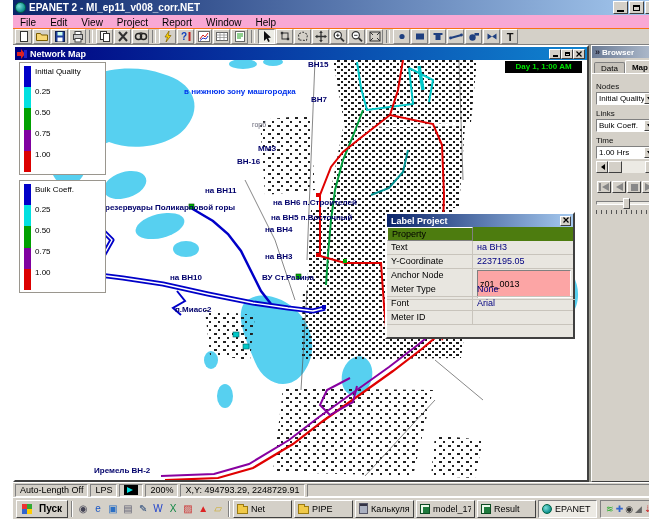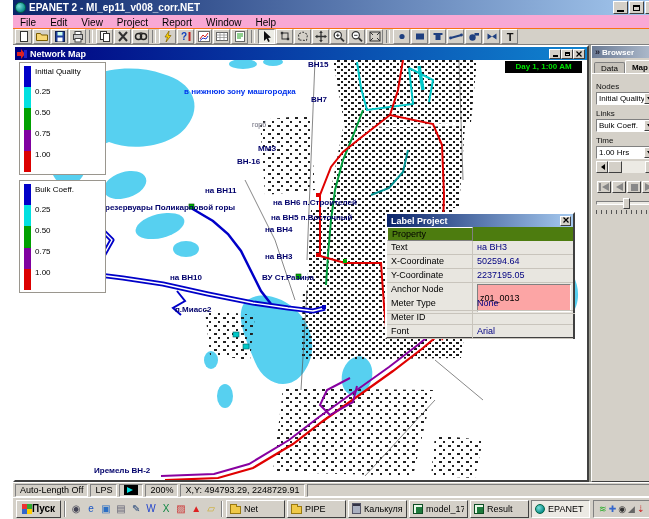--- a/index.html
+++ b/index.html
@@ -121,21 +121,21 @@
     display:flex; align-items:center; padding:0 4px; white-space:nowrap; overflow:hidden; color:#000; }
   .sp.fill { flex:1; }
   .flow-ic { width:14px; height:10px; background:#000; position:relative; display:inline-block; }
   .flow-ic::after { content:""; position:absolute; left:3px; top:2px; width:0; height:0;
     border:3px solid transparent; border-left:6px solid #00E0E0; }
 
   
   .taskbar { position:absolute; left:0; top:497px; width:649px; height:22px; background:#D4D0C8;
     border-top:1px solid #fff; display:flex; align-items:center; gap:3px; padding:0 3px; }
   .start { height:18px; background:#D4D0C8; border:1px solid; border-color:#fff #404040 #404040 #fff;
-    display:flex; align-items:center; gap:0; padding:0 5px; font-size:10px; font-weight:bold; font-family:inherit;justify-content:center; }
+    display:flex; align-items:center; gap:7px; padding:0 5px; font-size:10px; font-weight:bold; font-family:inherit;justify-content:center; }
   .winlogo { width:10px; height:10px; display:grid; grid-template-columns:5px 5px; grid-template-rows:5px 5px; }
   .winlogo i:nth-child(1){background:#e33;} .winlogo i:nth-child(2){background:#3a3;}
   .winlogo i:nth-child(3){background:#36c;} .winlogo i:nth-child(4){background:#fc0;}
   .tsep { width:3px; height:16px; border-left:1px solid #808080; border-right:1px solid #fff; }
   #ql { display:flex; align-items:center; gap:1px; }
   #ql .ql { width:14px; text-align:center; font-size:10px; line-height:16px; cursor:default; }
   #tasks { display:flex; gap:2px; }
   .task { width:59px; height:18px; background:#D4D0C8; border:1px solid; border-color:#fff #404040 #404040 #fff;
     display:flex; align-items:center; gap:3px; padding:0 3px; overflow:hidden; font-family:inherit; }
   .task.active { border-color:#808080 #fff #fff #808080; background:#ECEAE4; }
@@ -514,42 +514,38 @@
       </div>
       <div class="le-head">
         <div>Property</div>
       </div>
       <div id="le-rows">
           <div class="le-row">
             <div class="le-prop">Text</div>
             <div class="le-val">на ВН3</div>
           </div>
           <div class="le-row">
-            <div class="le-prop">X-Coordinate</div>
-            <div class="le-val">502594.64</div>
-          </div>
-          <div class="le-row">
             <div class="le-prop">Y-Coordinate</div>
             <div class="le-val">2237195.05</div>
           </div>
           <div class="le-row">
             <div class="le-prop">Anchor Node</div>
             <div class="le-val"><input value="z01_0013" style=""></div>
           </div>
           <div class="le-row">
             <div class="le-prop">Meter Type</div>
             <div class="le-val">None</div>
           </div>
           <div class="le-row">
+            <div class="le-prop">Font</div>
+            <div class="le-val">Arial</div>
+          </div>
+          <div class="le-row">
             <div class="le-prop">Meter ID</div>
             <div class="le-val"></div>
-          </div>
-          <div class="le-row">
-            <div class="le-prop">Font</div>
-            <div class="le-val">Arial</div>
           </div>
         </div>
     </div>
 
     <div class="browser">
       <div class="br-title">
         <span class="br-chev">»</span>
         <span class="br-title-text">Browser</span>
         <button class="br-x"><svg width="6" height="6" viewBox="0 0 6 6">
               <path d="M0.5 0.5 L5.5 5.5 M5.5 0.5 L0.5 5.5" stroke="#000" stroke-width="1.2"></path>

